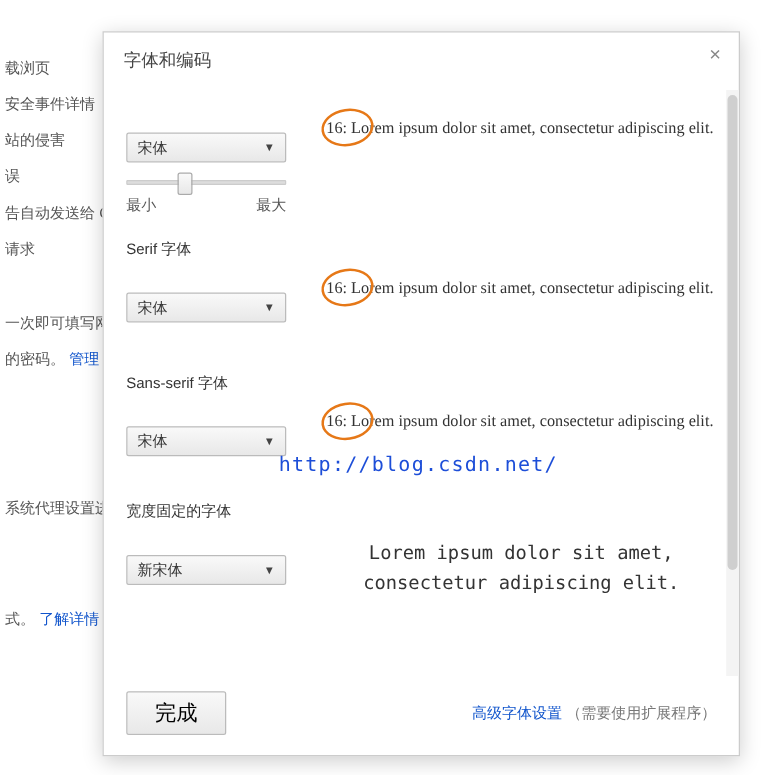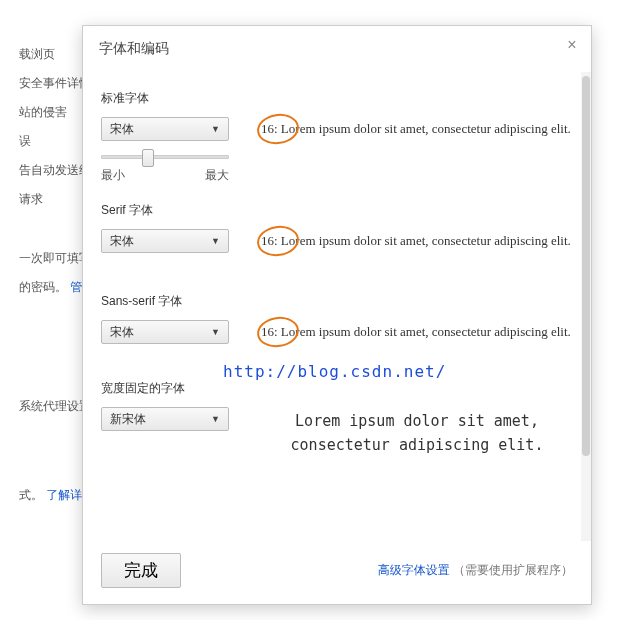--- a/index.html
+++ b/index.html
@@ -3,21 +3,21 @@
 <meta charset="utf-8">
 <style>
 * { box-sizing: border-box; margin: 0; padding: 0; }
 body {
   width: 627px; height: 620px;
   font-family: "Microsoft YaHei", Arial, sans-serif;
   font-size: 12px; color: #333;
   background: #fff; position: relative; overflow: hidden;
 }
 .bg-sidebar {
-  position: absolute; left: 15px; top: 0; width: 90px; height: 620px;
+  position: absolute; left: 0; top: 0; width: 90px; height: 620px;
   padding-top: 40px; font-size: 12px; color: #555;
 }
 .bg-sidebar div { padding: 6px 4px; white-space: nowrap; overflow: hidden; }
 .bg-link { color: #1155cc; }
 .modal {
   position: absolute; left: 82px; top: 25px;
   width: 510px; height: 580px;
   background: #fff; border: 1px solid #ccc;
   box-shadow: 0 4px 16px rgba(0,0,0,0.2);
   display: flex; flex-direction: column;
@@ -37,21 +37,21 @@
 }
 .section { margin-top: 18px; }
 .section-title { font-size: 12px; color: #333; margin-bottom: 10px; }
 .section-row { display: flex; align-items: flex-start; gap: 20px; }
 .controls { width: 140px; }
 .dropdown {
   width: 128px; height: 24px;
   background: linear-gradient(#f9f9f9, #e8e8e8);
   border: 1px solid #bbb; border-radius: 2px;
   display: flex; align-items: center; justify-content: space-between;
-  padding: 0 8px; cursor: pointer; font-size: 12px;
+  padding: 0 8px; cursor: pointer; font-size: 12px; margin-top: 16px;
 }
 .dropdown .arrow { font-size: 9px; color: #444; }
 .slider-wrap { margin-top: 14px; }
 .slider-track {
   width: 128px; height: 4px; background: #ddd;
   border: 1px solid #ccc; border-radius: 1px; position: relative;
 }
 .slider-thumb {
   position: absolute; top: -7px; left: 40px;
   width: 12px; height: 18px;
@@ -124,21 +124,20 @@
   <div class="modal-header">
     <span>字体和编码</span>
     <div class="close-btn">
       <span>×</span>
     </div>
   </div>
 
   <div class="modal-body">
 
     <div class="section">
-      <div class="section-title">标准字体</div>
       <div class="section-row">
         <div class="controls">
           <div class="dropdown">
             <span>宋体</span>
             <span class="arrow">▼</span>
           </div>
           <div class="slider-wrap">
             <div class="slider-track">
               <div class="slider-thumb"></div>
             </div>

